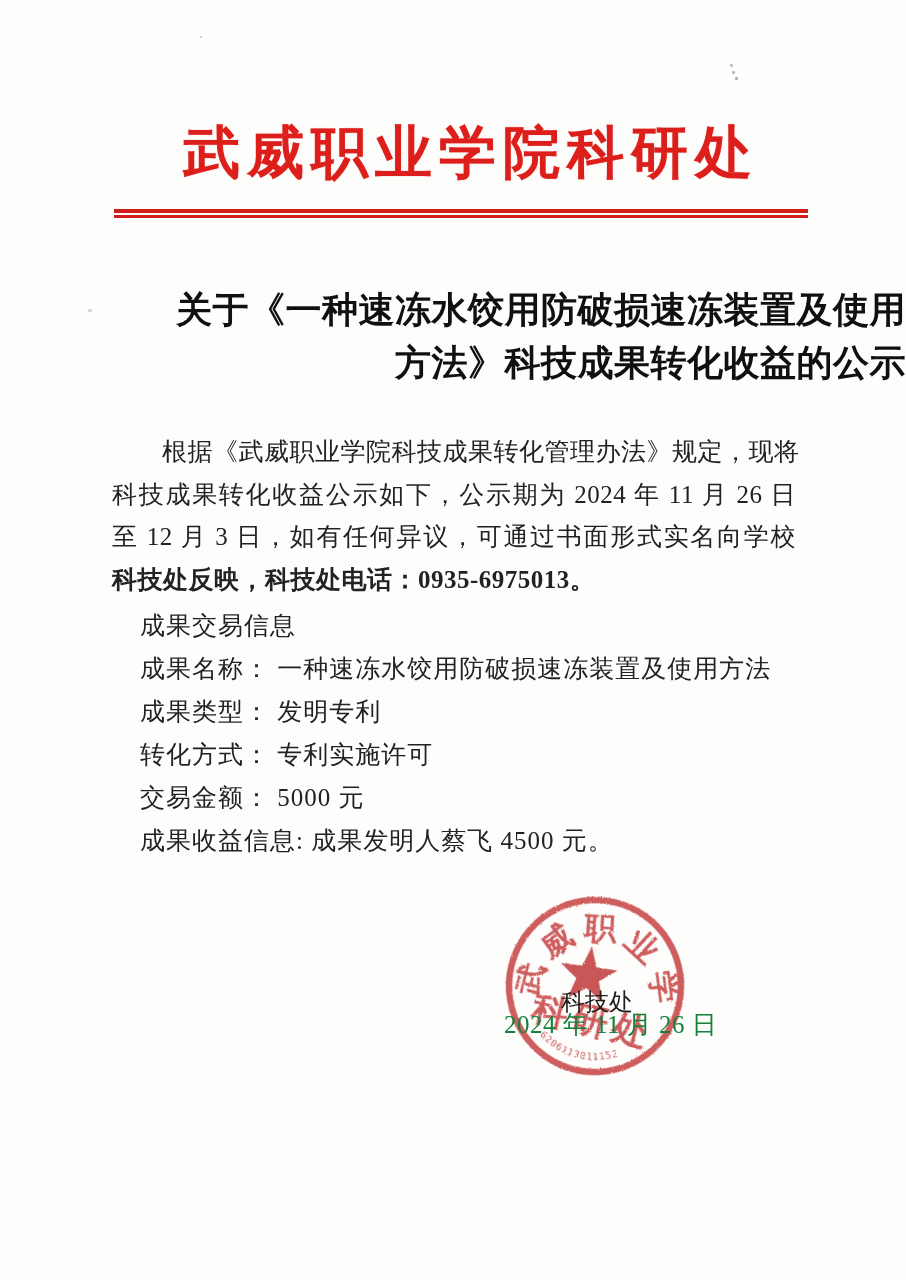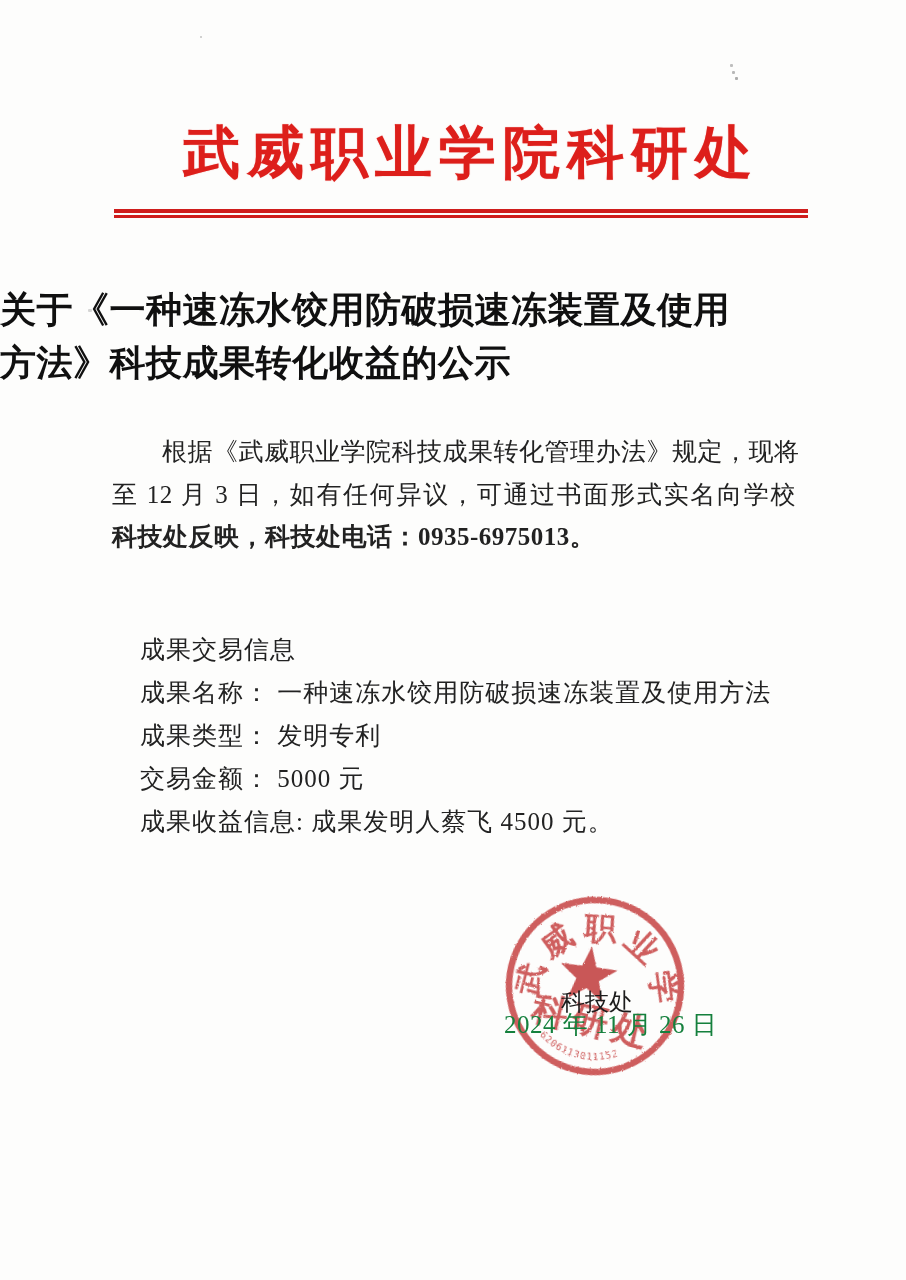--- a/index.html
+++ b/index.html
@@ -20,39 +20,39 @@
     letter-spacing:7px;
     line-height:62px;
     text-shadow:0 0 1px rgba(226,32,28,.55);
   }
   .divider{position:absolute;top:209px;left:114px;width:694px;}
   .divider .l1{height:4px;}
   .divider .l2{height:3px;margin-top:2px;}
   
   .doc-title{
     position:absolute;top:284px;left:0;width:100%;
-    text-align:left;
+    text-align:right;
     font-size:36px;font-weight:bold;color:#101010;
     line-height:53px;letter-spacing:0.5px;
   }
   
   .body-para{
     position:absolute;top:431px;left:112px;width:684px;
     font-size:25px;color:#222;
   }
   .body-para .pline{
     line-height:42.5px;height:42.5px;
     text-align:justify;text-align-last:justify;
     letter-spacing:0.5px;white-space:nowrap;
   }
   .body-para .pline.first{box-sizing:border-box;padding-left:50px;}
   .body-para .pline.last{text-align-last:left;font-weight:bold;}
   
   .info-list{
-    position:absolute;top:628px;left:140px;width:660px;
+    position:absolute;top:604px;left:140px;width:660px;
     font-size:25px;color:#222;letter-spacing:1px;
   }
   .info-list .iline{line-height:43px;height:43px;white-space:nowrap;}
   
   .stamp{position:absolute;left:485px;top:876px;width:220px;height:220px;}
   .sig-dept{
     position:absolute;left:561px;top:962px;
     font-size:24px;color:#1c1c1c;letter-spacing:0px;z-index:5;margin-top:24px;
   }
   .sig-date{
@@ -79,28 +79,30 @@
     <div class="l2" style="background:#cf1d1c"></div>
   </div>
 
   <div class="doc-title">
     <div>关于《一种速冻水饺用防破损速冻装置及使用</div>
     <div>方法》科技成果转化收益的公示</div>
   </div>
 
   <div class="body-para">
     <div class="pline first">根据《武威职业学院科技成果转化管理办法》规定，现将</div>
+    <div class="pline">科技成果转化收益公示如下，公示期为 2024 年 11 月 26 日</div>
     <div class="pline">至 12 月 3 日，如有任何异议，可通过书面形式实名向学校</div>
     <div class="pline last">科技处反映，科技处电话：0935-6975013。</div>
   </div>
 
   <div class="info-list">
     <div class="iline">成果交易信息</div>
     <div class="iline">成果名称： 一种速冻水饺用防破损速冻装置及使用方法</div>
     <div class="iline">成果类型： 发明专利</div>
+    <div class="iline">转化方式： 专利实施许可</div>
     <div class="iline">交易金额： 5000 元</div>
     <div class="iline">成果收益信息: 成果发明人蔡飞 4500 元。</div>
   </div>
 
   <svg class="stamp" viewBox="0 0 220 220">
     <defs>
       <filter id="rough" x="-10%" y="-10%" width="120%" height="120%">
         <feTurbulence type="fractalNoise" baseFrequency="0.9" numOctaves="2" result="n"></feTurbulence>
         <feDisplacementMap in="SourceGraphic" in2="n" scale="2.5"></feDisplacementMap>
       </filter>

